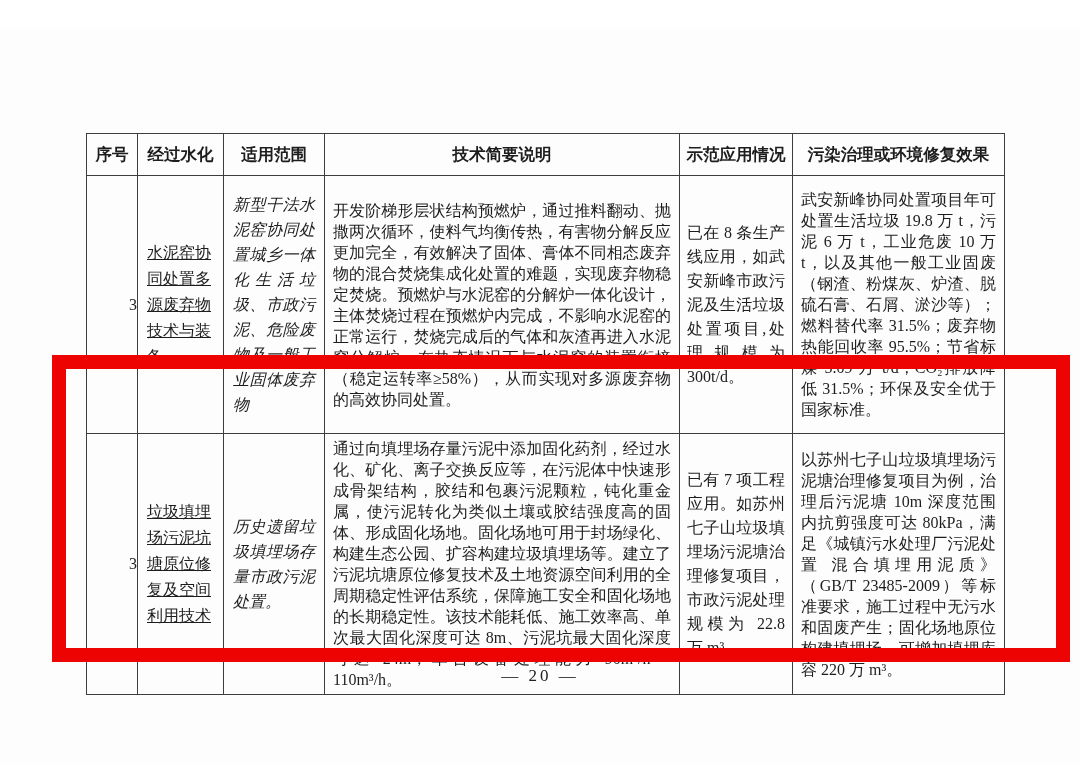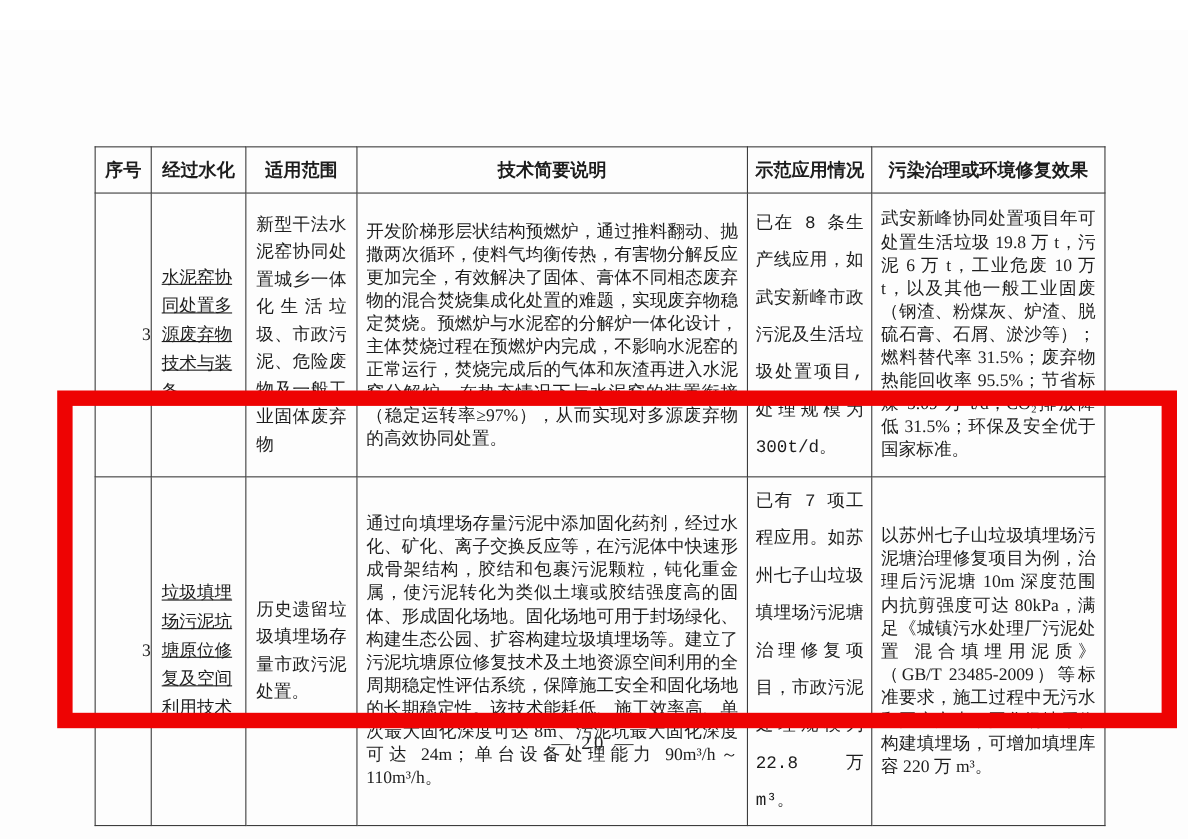--- a/index.html
+++ b/index.html
@@ -30,23 +30,23 @@
     font-size:16.5px;
     text-align:center;
     height:37px;
     padding:2px 3px;
     background:#fdfdfd;
   }
   tr.r1{height:217px;}
   tr.r2{height:229px;}
   td.c-no{text-align:center;padding-left:42px;}
   td.c-name{text-align:left;padding:6px 9px;line-height:26px;text-decoration:underline;}
-  td.c-scope{text-align:justify;text-justify:inter-character;padding:16px 9px;line-height:25px;}
+  td.c-scope{text-align:justify;text-justify:inter-character;padding:16px 9px;line-height:25px;font-style:italic;}
   td.c-desc{text-align:justify;text-justify:inter-character;padding:4px 8px;line-height:21px;}
-  td.c-demo{text-align:justify;text-justify:inter-character;padding:5px 7px;line-height:34px;font-family:Liberation Mono, monospace;}
+  td.c-demo{text-align:justify;text-justify:inter-character;padding:5px 7px;line-height:24px;}
   td.c-effect{text-align:justify;text-justify:inter-character;padding:4px 8px;line-height:21px;}
   .highlight-box{
     position:absolute;
     left:52px;top:328px;
     width:1018px;height:307px;
     box-sizing:border-box;
     border:14px solid #ee0303;
     pointer-events:none;
     z-index:5;
   }
@@ -81,21 +81,21 @@
       <th>经过水化</th>
       <th>适用范围</th>
       <th>技术简要说明</th>
       <th>示范应用情况</th>
       <th>污染治理或环境修复效果</th>
     </tr>
     <tr class="r1">
       <td class="c-no">38</td>
       <td class="c-name">水泥窑协同处置多源废弃物技术与装备</td>
       <td class="c-scope">新型干法水泥窑协同处置城乡一体化生活垃圾、市政污泥、危险废物及一般工业固体废弃物</td>
-      <td class="c-desc">开发阶梯形层状结构预燃炉，通过推料翻动、抛撒两次循环，使料气均衡传热，有害物分解反应更加完全，有效解决了固体、膏体不同相态废弃物的混合焚烧集成化处置的难题，实现废弃物稳定焚烧。预燃炉与水泥窑的分解炉一体化设计，主体焚烧过程在预燃炉内完成，不影响水泥窑的正常运行，焚烧完成后的气体和灰渣再进入水泥窑分解炉，在热态情况下与水泥窑的装置衔接（稳定运转率≥97%），从而实现对多源废弃物的高效协同处置。</td>
+      <td class="c-desc">开发阶梯形层状结构预燃炉，通过推料翻动、抛撒两次循环，使料气均衡传热，有害物分解反应更加完全，有效解决了固体、膏体不同相态废弃物的混合焚烧集成化处置的难题，实现废弃物稳定焚烧。预燃炉与水泥窑的分解炉一体化设计，主体焚烧过程在预燃炉内完成，不影响水泥窑的正常运行，焚烧完成后的气体和灰渣再进入水泥窑分解炉，在热态情况下与水泥窑的装置衔接（稳定运转率≥58%），从而实现对多源废弃物的高效协同处置。</td>
       <td class="c-demo">已在 8 条生产线应用，如武安新峰市政污泥及生活垃圾处置项目,处理规模为 300t/d。</td>
       <td class="c-effect">武安新峰协同处置项目年可处置生活垃圾 19.8 万 t，污泥 6 万 t，工业危废 10 万 t，以及其他一般工业固废（钢渣、粉煤灰、炉渣、脱硫石膏、石屑、淤沙等）；燃料替代率 31.5%；废弃物热能回收率 95.5%；节省标煤 5.09 万 t/d；CO₂排放降低 31.5%；环保及安全优于国家标准。</td>
     </tr>
     <tr class="r2">
       <td class="c-no">39</td>
       <td class="c-name">垃圾填埋场污泥坑塘原位修复及空间利用技术</td>
       <td class="c-scope">历史遗留垃圾填埋场存量市政污泥处置。</td>
       <td class="c-desc">通过向填埋场存量污泥中添加固化药剂，经过水化、矿化、离子交换反应等，在污泥体中快速形成骨架结构，胶结和包裹污泥颗粒，钝化重金属，使污泥转化为类似土壤或胶结强度高的固体、形成固化场地。固化场地可用于封场绿化、构建生态公园、扩容构建垃圾填埋场等。建立了污泥坑塘原位修复技术及土地资源空间利用的全周期稳定性评估系统，保障施工安全和固化场地的长期稳定性。该技术能耗低、施工效率高、单次最大固化深度可达 8m、污泥坑最大固化深度可达 24m；单台设备处理能力 90m³/h～110m³/h。</td>
       <td class="c-demo">已有 7 项工程应用。如苏州七子山垃圾填埋场污泥塘治理修复项目，市政污泥处理规模为 22.8 万 m³。</td>
       <td class="c-effect">以苏州七子山垃圾填埋场污泥塘治理修复项目为例，治理后污泥塘 10m 深度范围内抗剪强度可达 80kPa，满足《城镇污水处理厂污泥处置 混合填埋用泥质》（GB/T 23485-2009）等标准要求，施工过程中无污水和固废产生；固化场地原位构建填埋场，可增加填埋库容 220 万 m³。</td>

